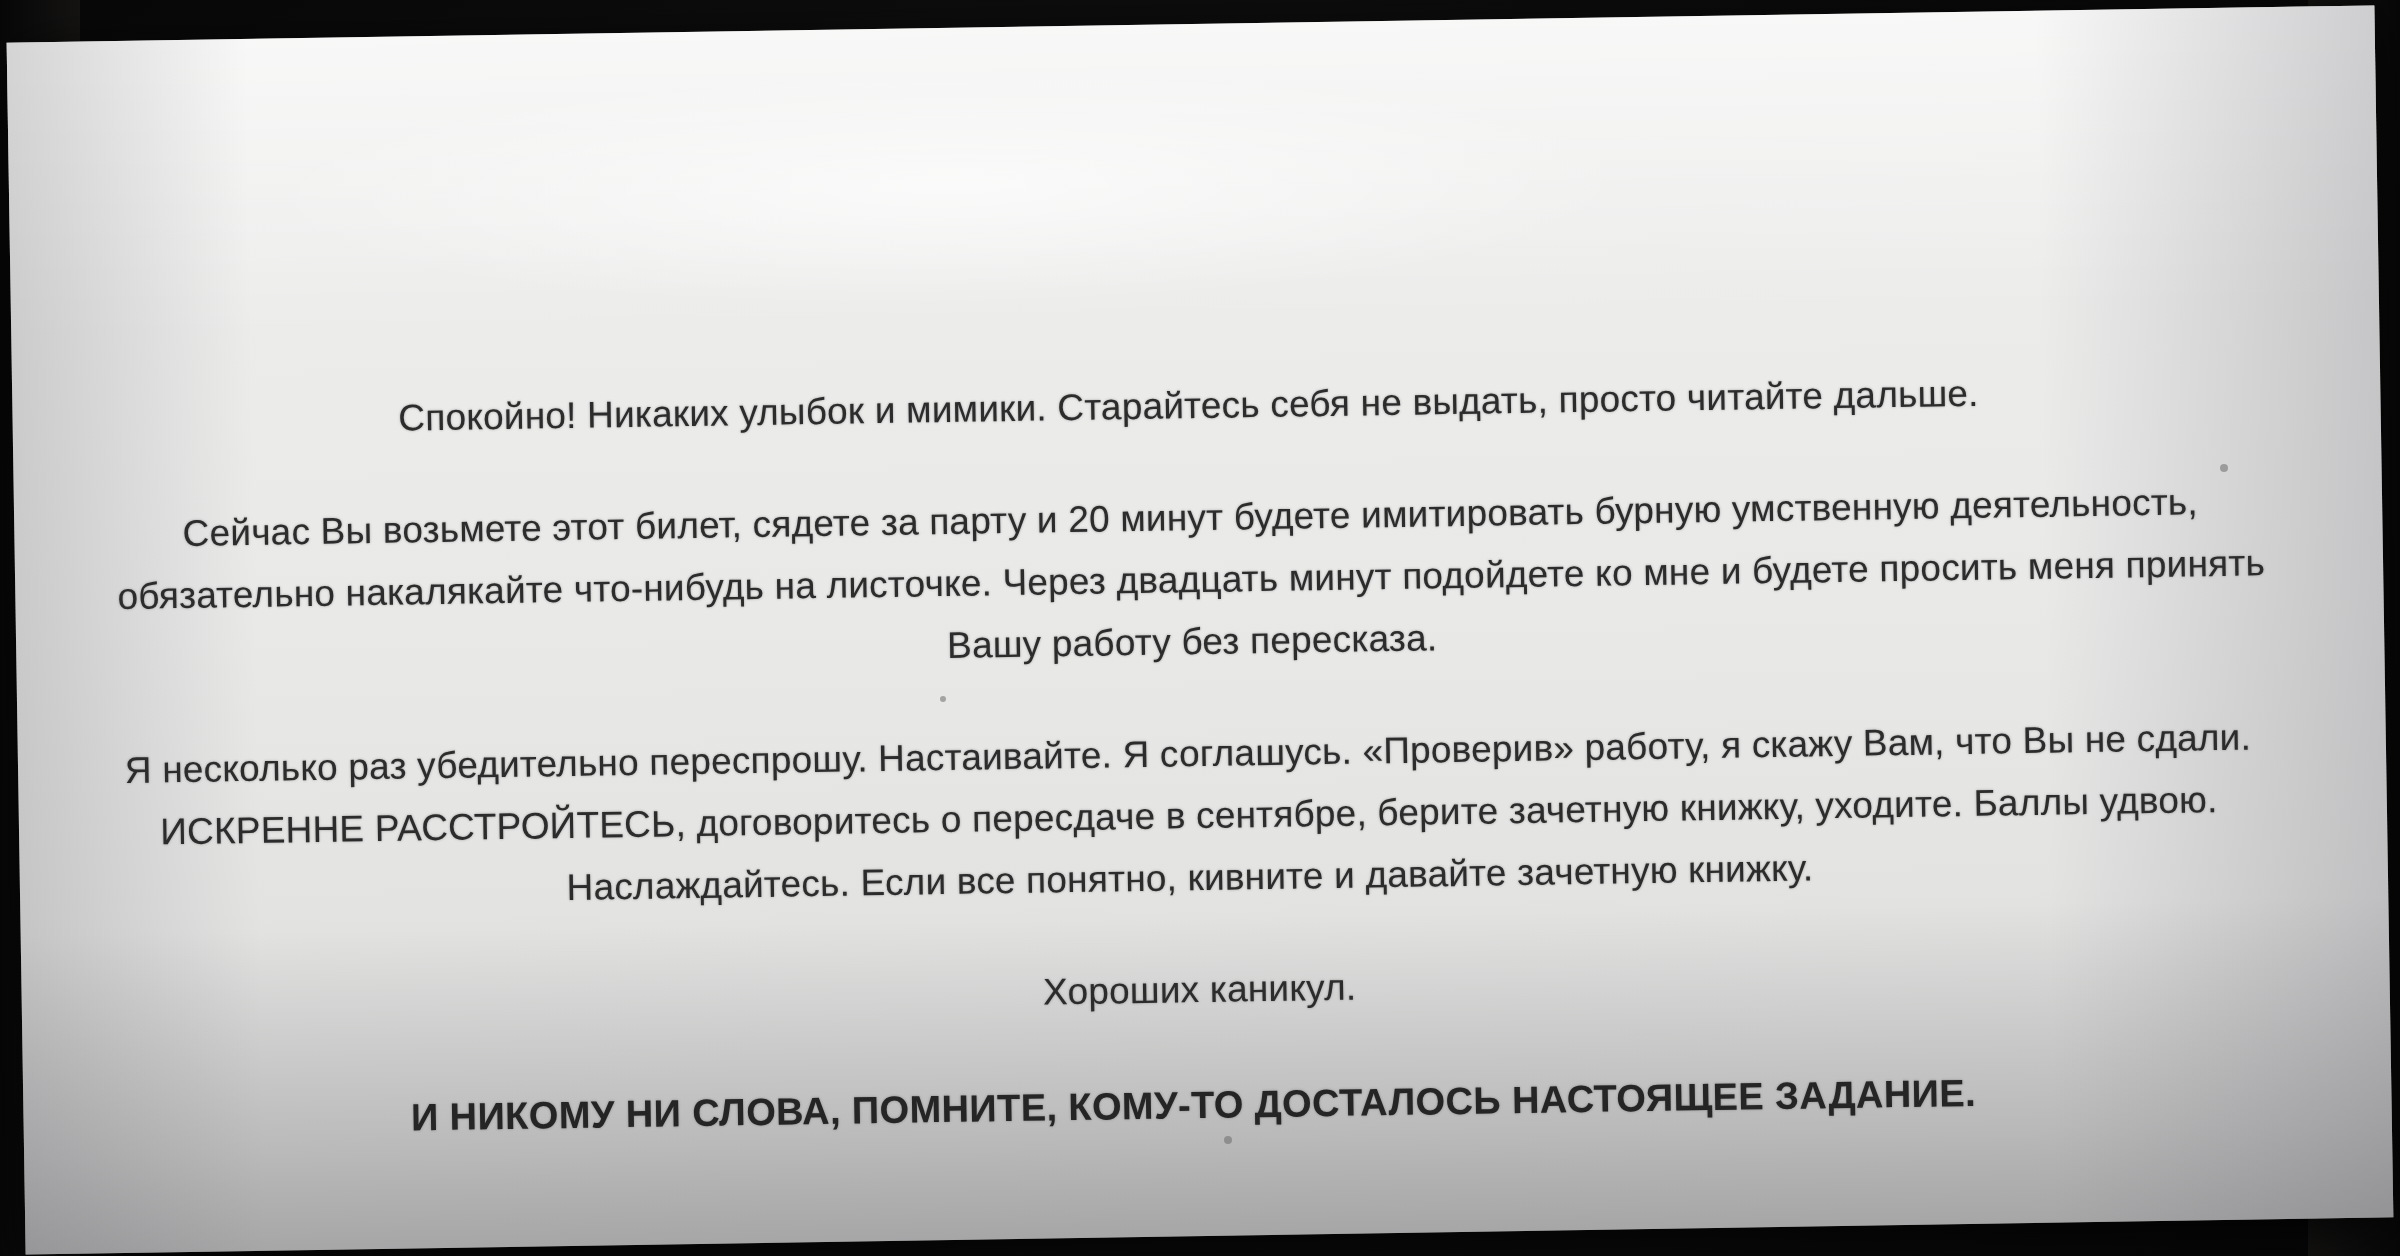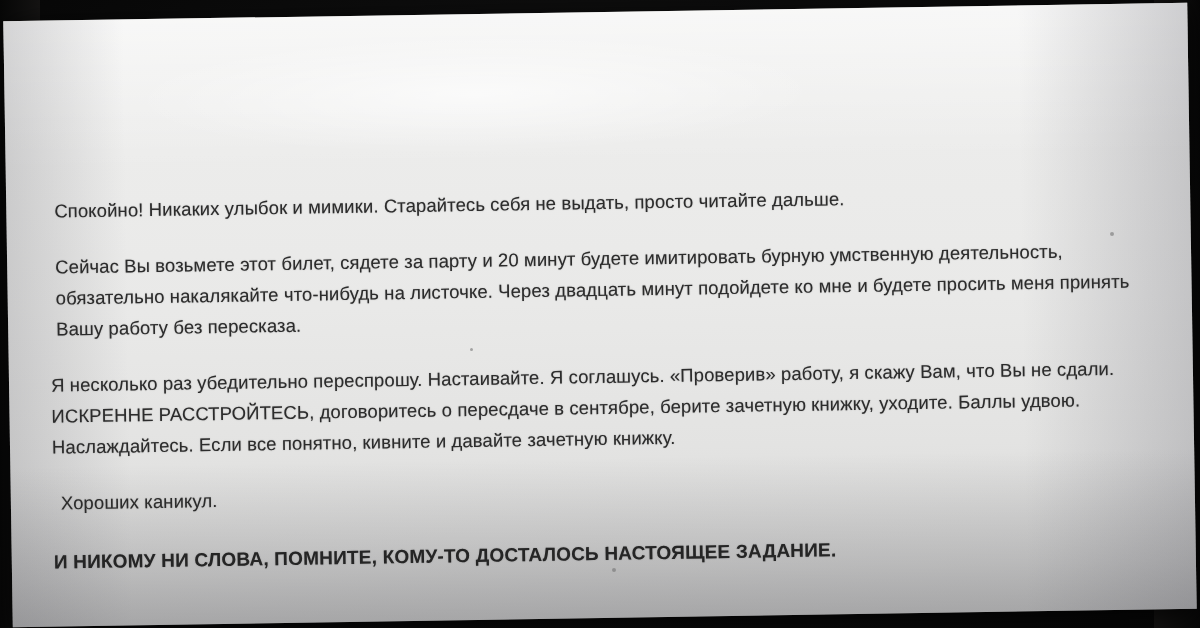--- a/index.html
+++ b/index.html
@@ -13,20 +13,21 @@
     overflow: hidden;
     font-family: "Liberation Sans", sans-serif;
   }
 
   .photo {
     position: relative;
     width: 1200px;
     height: 628px;
     background: #0ea5e9;
     overflow: hidden;
+    text-align: center;
   }
 
   
   .backdrop {
     position: absolute;
     inset: 0;
     background:
       radial-gradient(ellipse 900px 500px at 50% 45%, #1c1b1a 0%, #0c0c0c 60%, #050505 100%);
   }
   .backdrop-left {

